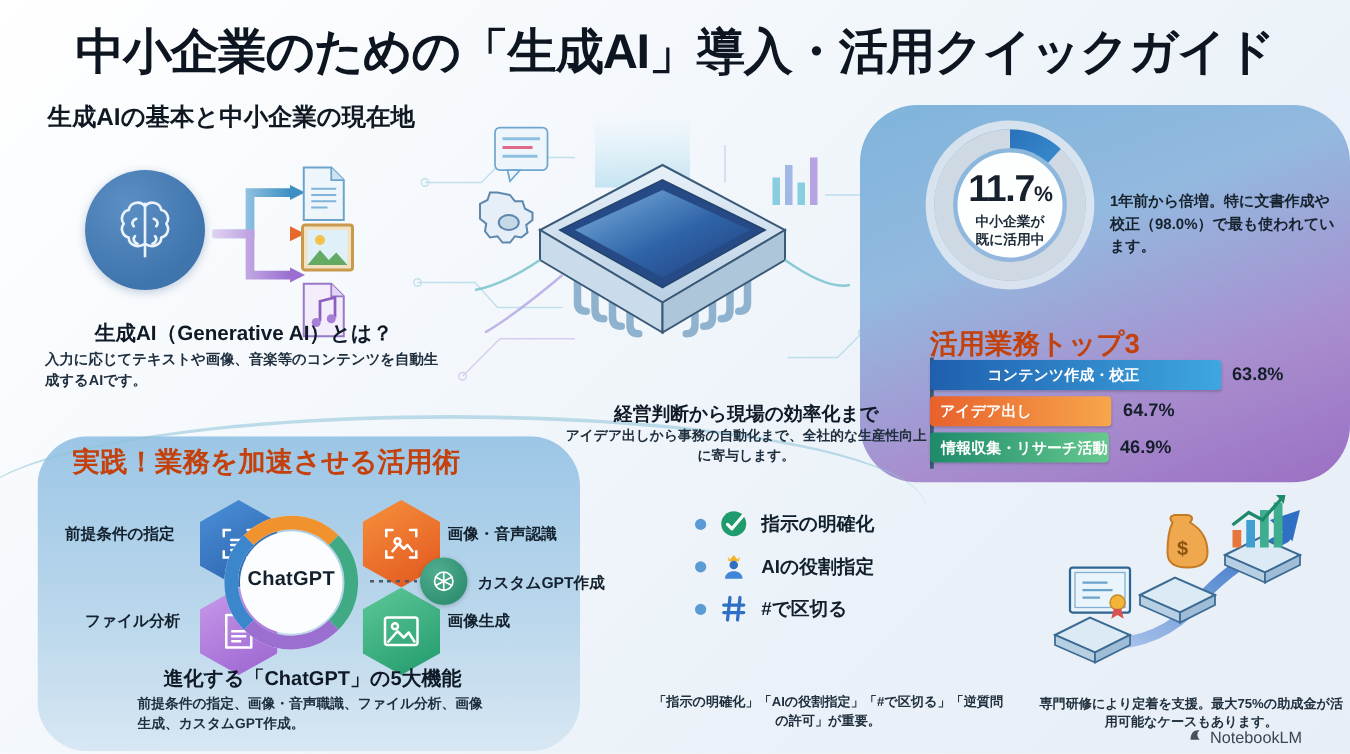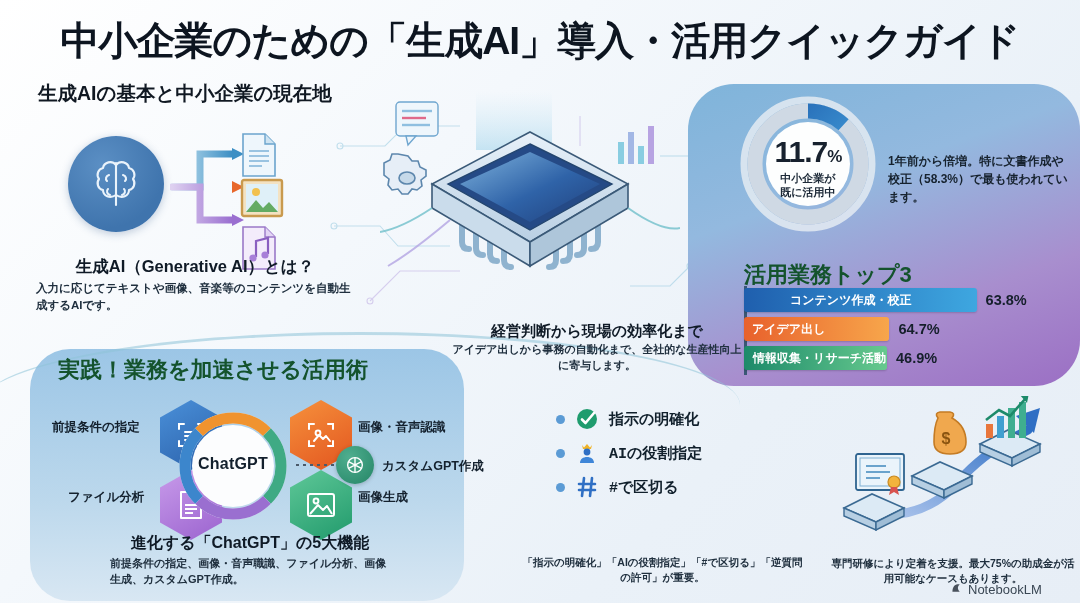--- a/index.html
+++ b/index.html
@@ -14,21 +14,21 @@
 
   
   .title{
     left:0;right:0;top:14px;text-align:center;
     font-size:39px;font-weight:bold;letter-spacing:-1px;
     color:#0d1520;white-space:nowrap;
   }
 
   
   .sec-head{font-size:19.5px;font-weight:bold;color:#101822;white-space:nowrap;}
-  .sec-head-2{font-size:22px;font-weight:bold;color:#14532d;white-space:nowrap;}
+  .sec-head-2{font-size:22px;font-weight:bold;color:#c2410c;white-space:nowrap;}
 
   
   .frame{border-radius:42px;pointer-events:none;}
   .frame-right{
     left:688px;top:84px;width:388px;height:298px;
     border:2.5px solid transparent;
     border-radius:46px;
     background:
       linear-gradient(#fbfdff00,#fbfdff00) padding-box,
       linear-gradient(160deg,#7fb4da 0%,#93b9df 35%,#a88ece 70%,#9b6fc4 100%) border-box;
@@ -106,21 +106,21 @@
     font-size:16px;font-weight:bold;color:#0f1a26;}
   .feat-desc{left:110px;top:556px;width:285px;
     font-size:11px;line-height:1.45;color:#20303f;font-weight:bold;}
 
   
   .plist{left:556px;top:404px;width:230px;}
   .pitem{display:flex;align-items:center;height:30px;margin-bottom:4px;}
   .pbullet{width:9px;height:9px;border-radius:50%;background:#5b9bd5;margin-right:9px;flex:none;}
   .picon{width:26px;height:26px;margin-right:9px;flex:none;
     display:flex;align-items:center;justify-content:center;}
-  .ptext{font-size:15px;font-weight:bold;color:#11202c;white-space:nowrap;font-family:Liberation Mono, monospace;}
+  .ptext{font-size:15px;font-weight:bold;color:#11202c;white-space:nowrap;}
   .prompt-title{left:500px;top:534px;width:320px;text-align:center;
     font-size:14.5px;font-weight:bold;color:#0f1a26;}
   .prompt-desc{left:520px;top:555px;width:285px;text-align:center;
     font-size:10.5px;line-height:1.45;color:#20303f;font-weight:bold;}
 
   
   .train-wrap{left:840px;top:396px;width:230px;height:135px;}
   .train-title{left:828px;top:534px;width:250px;text-align:center;
     font-size:16px;font-weight:bold;color:#0f1a26;}
   .train-desc{left:828px;top:556px;width:250px;text-align:center;
@@ -298,21 +298,21 @@
           </linearGradient>
       </defs>
       <circle cx="71" cy="71" r="64" fill="none" stroke="#e4ebf2" stroke-width="7" opacity=".85"></circle>
       <circle cx="71" cy="71" r="53" fill="none" stroke="#cfd9e4" stroke-width="15"></circle>
       <circle id="donut-arc" cx="71" cy="71" r="53" fill="none" stroke="url(#arcG)" stroke-width="15" transform="rotate(-90 71 71)" stroke-dasharray="38.96203208982061 333.0088212805181"></circle>
       <circle cx="71" cy="71" r="42" fill="#fdfefe"></circle>
     </svg>
     <div class="donut-val">11.7<span>%</span></div>
     <div class="donut-sub">中小企業が<br>既に活用中</div>
   </div>
-  <div class="abs donut-note">1年前から倍増。特に文書作成や校正（58.3%）で最も使われています。</div>
+  <div class="abs donut-note">1年前から倍増。特に文書作成や校正（98.0%）で最も使われています。</div>
 
   <div class="abs sec-head-2 bars-head">活用業務トップ3</div>
   <div class="bar-axis"></div>
   <div class="abs bars" id="bars">
       <div class="bar-row">
         <div class="bar" style="width: 194.59px; background: linear-gradient(90deg, rgb(31, 95, 174), rgb(62, 167, 224)); padding-left: 38px;">
           <span class="bar-label">コンテンツ作成・校正</span>
         </div>
         <span class="bar-val">63.8%</span>
       </div>

